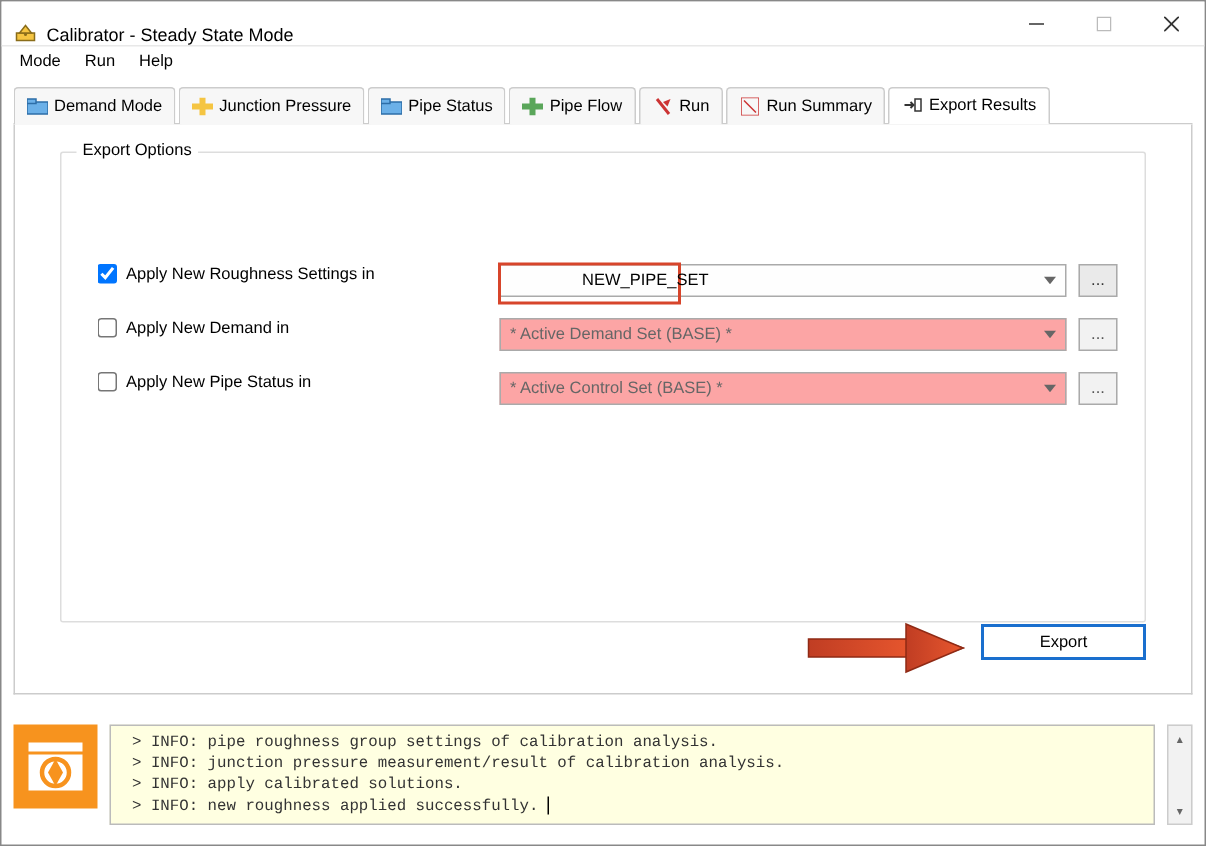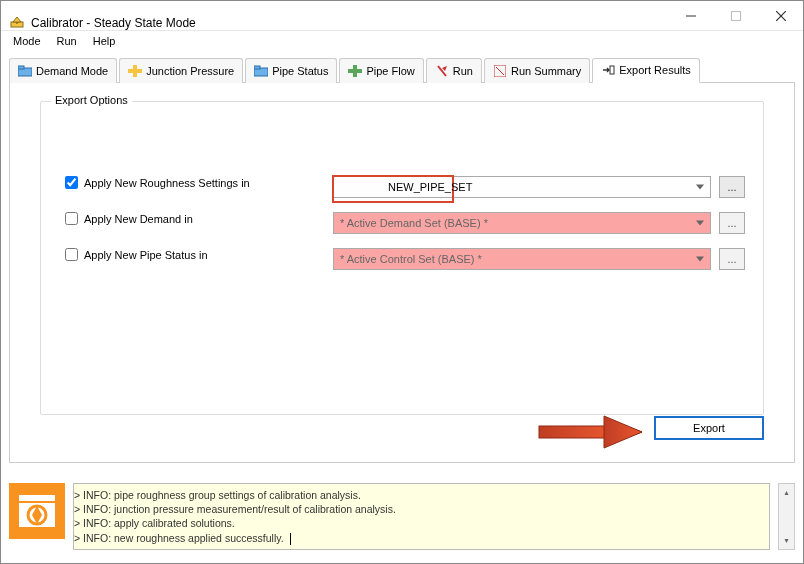--- a/index.html
+++ b/index.html
@@ -155,26 +155,27 @@
   }
   .log-icon {
     width:56px; height:56px;
     background:#f7931e;
     display:flex;align-items:center;justify-content:center;
   }
   .log-box {
     flex:1;
     background:#ffffe1;
     border:1px solid #bbb;
-    padding:4px 0;
+    padding:4px 14px;
     font-size:10.5px;
     line-height:1.35;
     position:relative;
     color:#333;
     overflow:hidden;
+    font-family:Liberation Mono, monospace;
   }
   .log-box .line { white-space:nowrap; }
   .scroll-stub {
     width:17px;
     display:flex;flex-direction:column;justify-content:space-between;
     border:1px solid #ccc;
     background:#f2f2f2;
   }
   .scroll-stub div{height:16px; display:flex;align-items:center;justify-content:center;font-size:8px;color:#666;}
   .caret {

